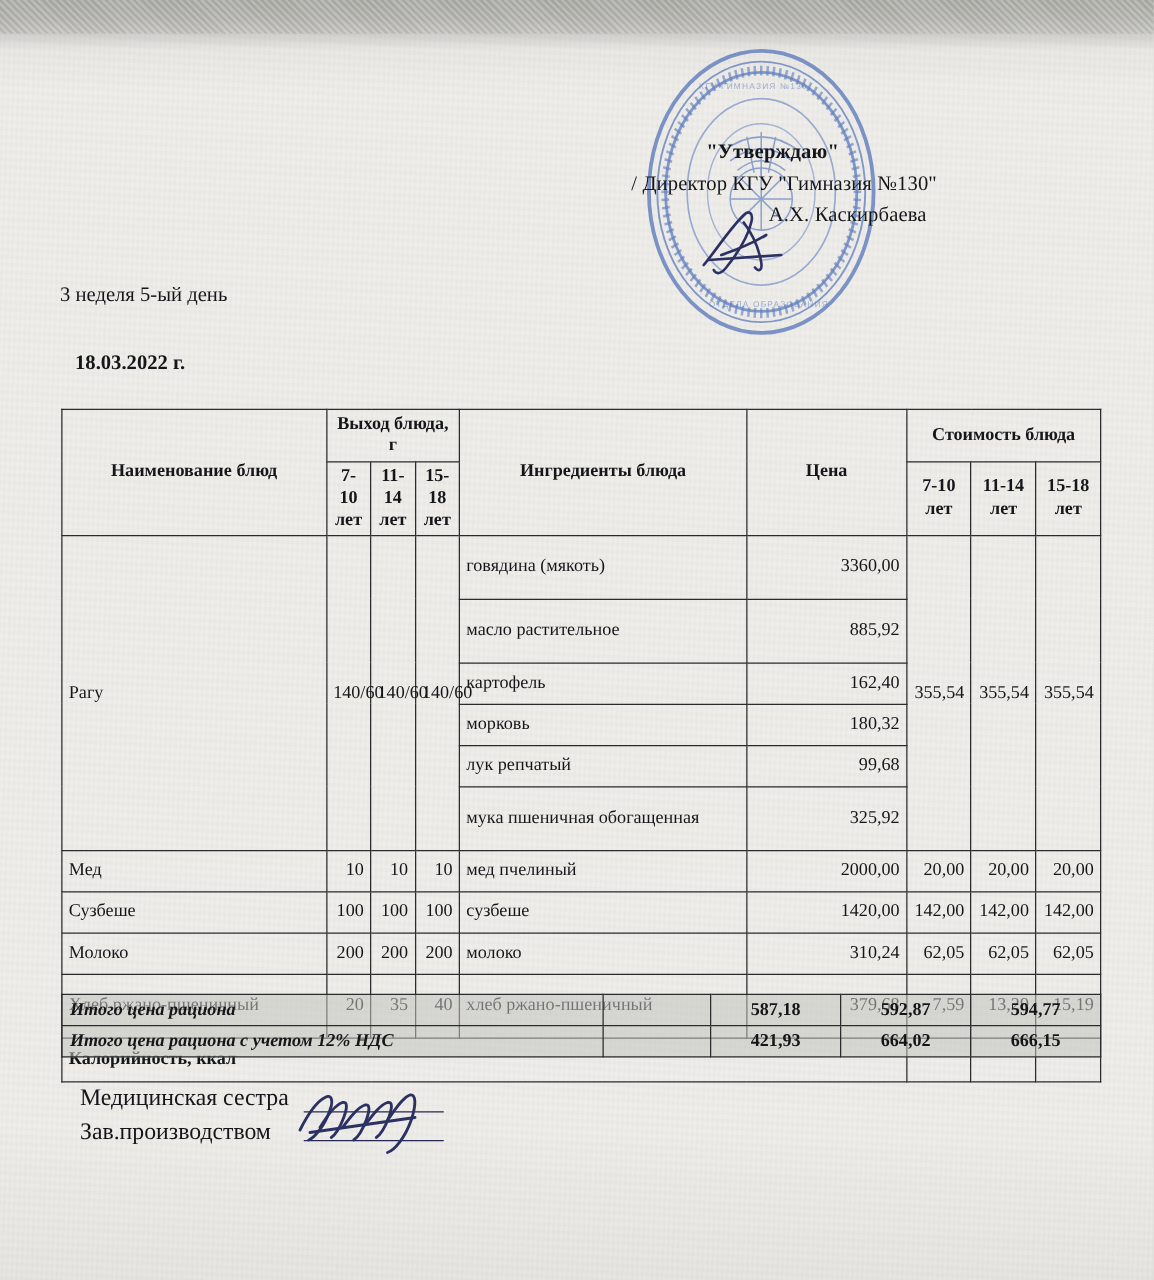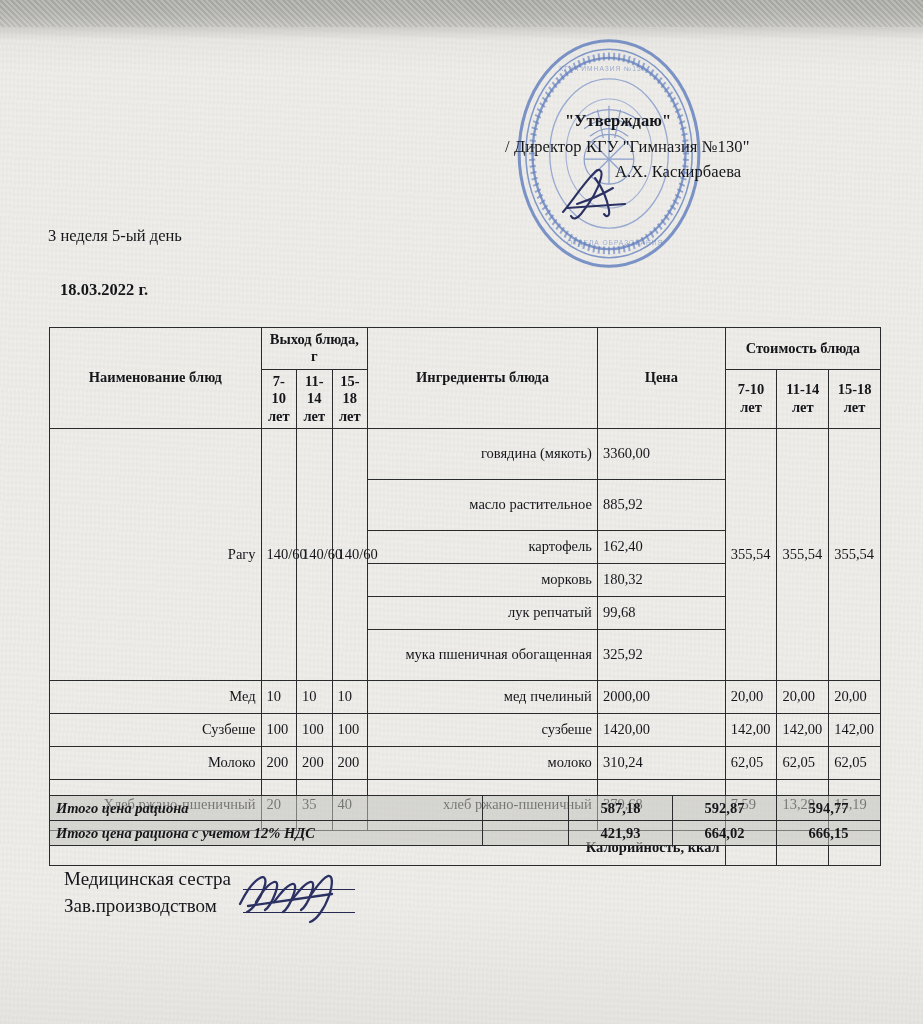--- a/index.html
+++ b/index.html
@@ -126,22 +126,22 @@
     font-weight: bold;
     text-align: center;
     font-size: 14.5px;
     line-height: 1.2;
   }
   .c-name   { width: 128px; }
   .c-out    { width: 59px;  text-align: center; }
   .c-ingr   { width: 140px; }
   .c-price  { width: 73px;  text-align: center; }
   .c-cost   { width: 91px;  text-align: center; margin-left: 34px; }
-  td.num { text-align: left; font-family: Liberation Serif, serif; }
-  td.left { text-align: right; }
+  td.num { text-align: right; font-family: Liberation Serif, serif; }
+  td.left { text-align: left; }
   .tall-name { height: 196px; vertical-align: middle; }
   .r-2line { height: 44px; }
   .r-1line { height: 26px; }
   .kcal-row td {
     font-weight: bold;
     height: 28px;
   }
 
   
   #totals-table {

